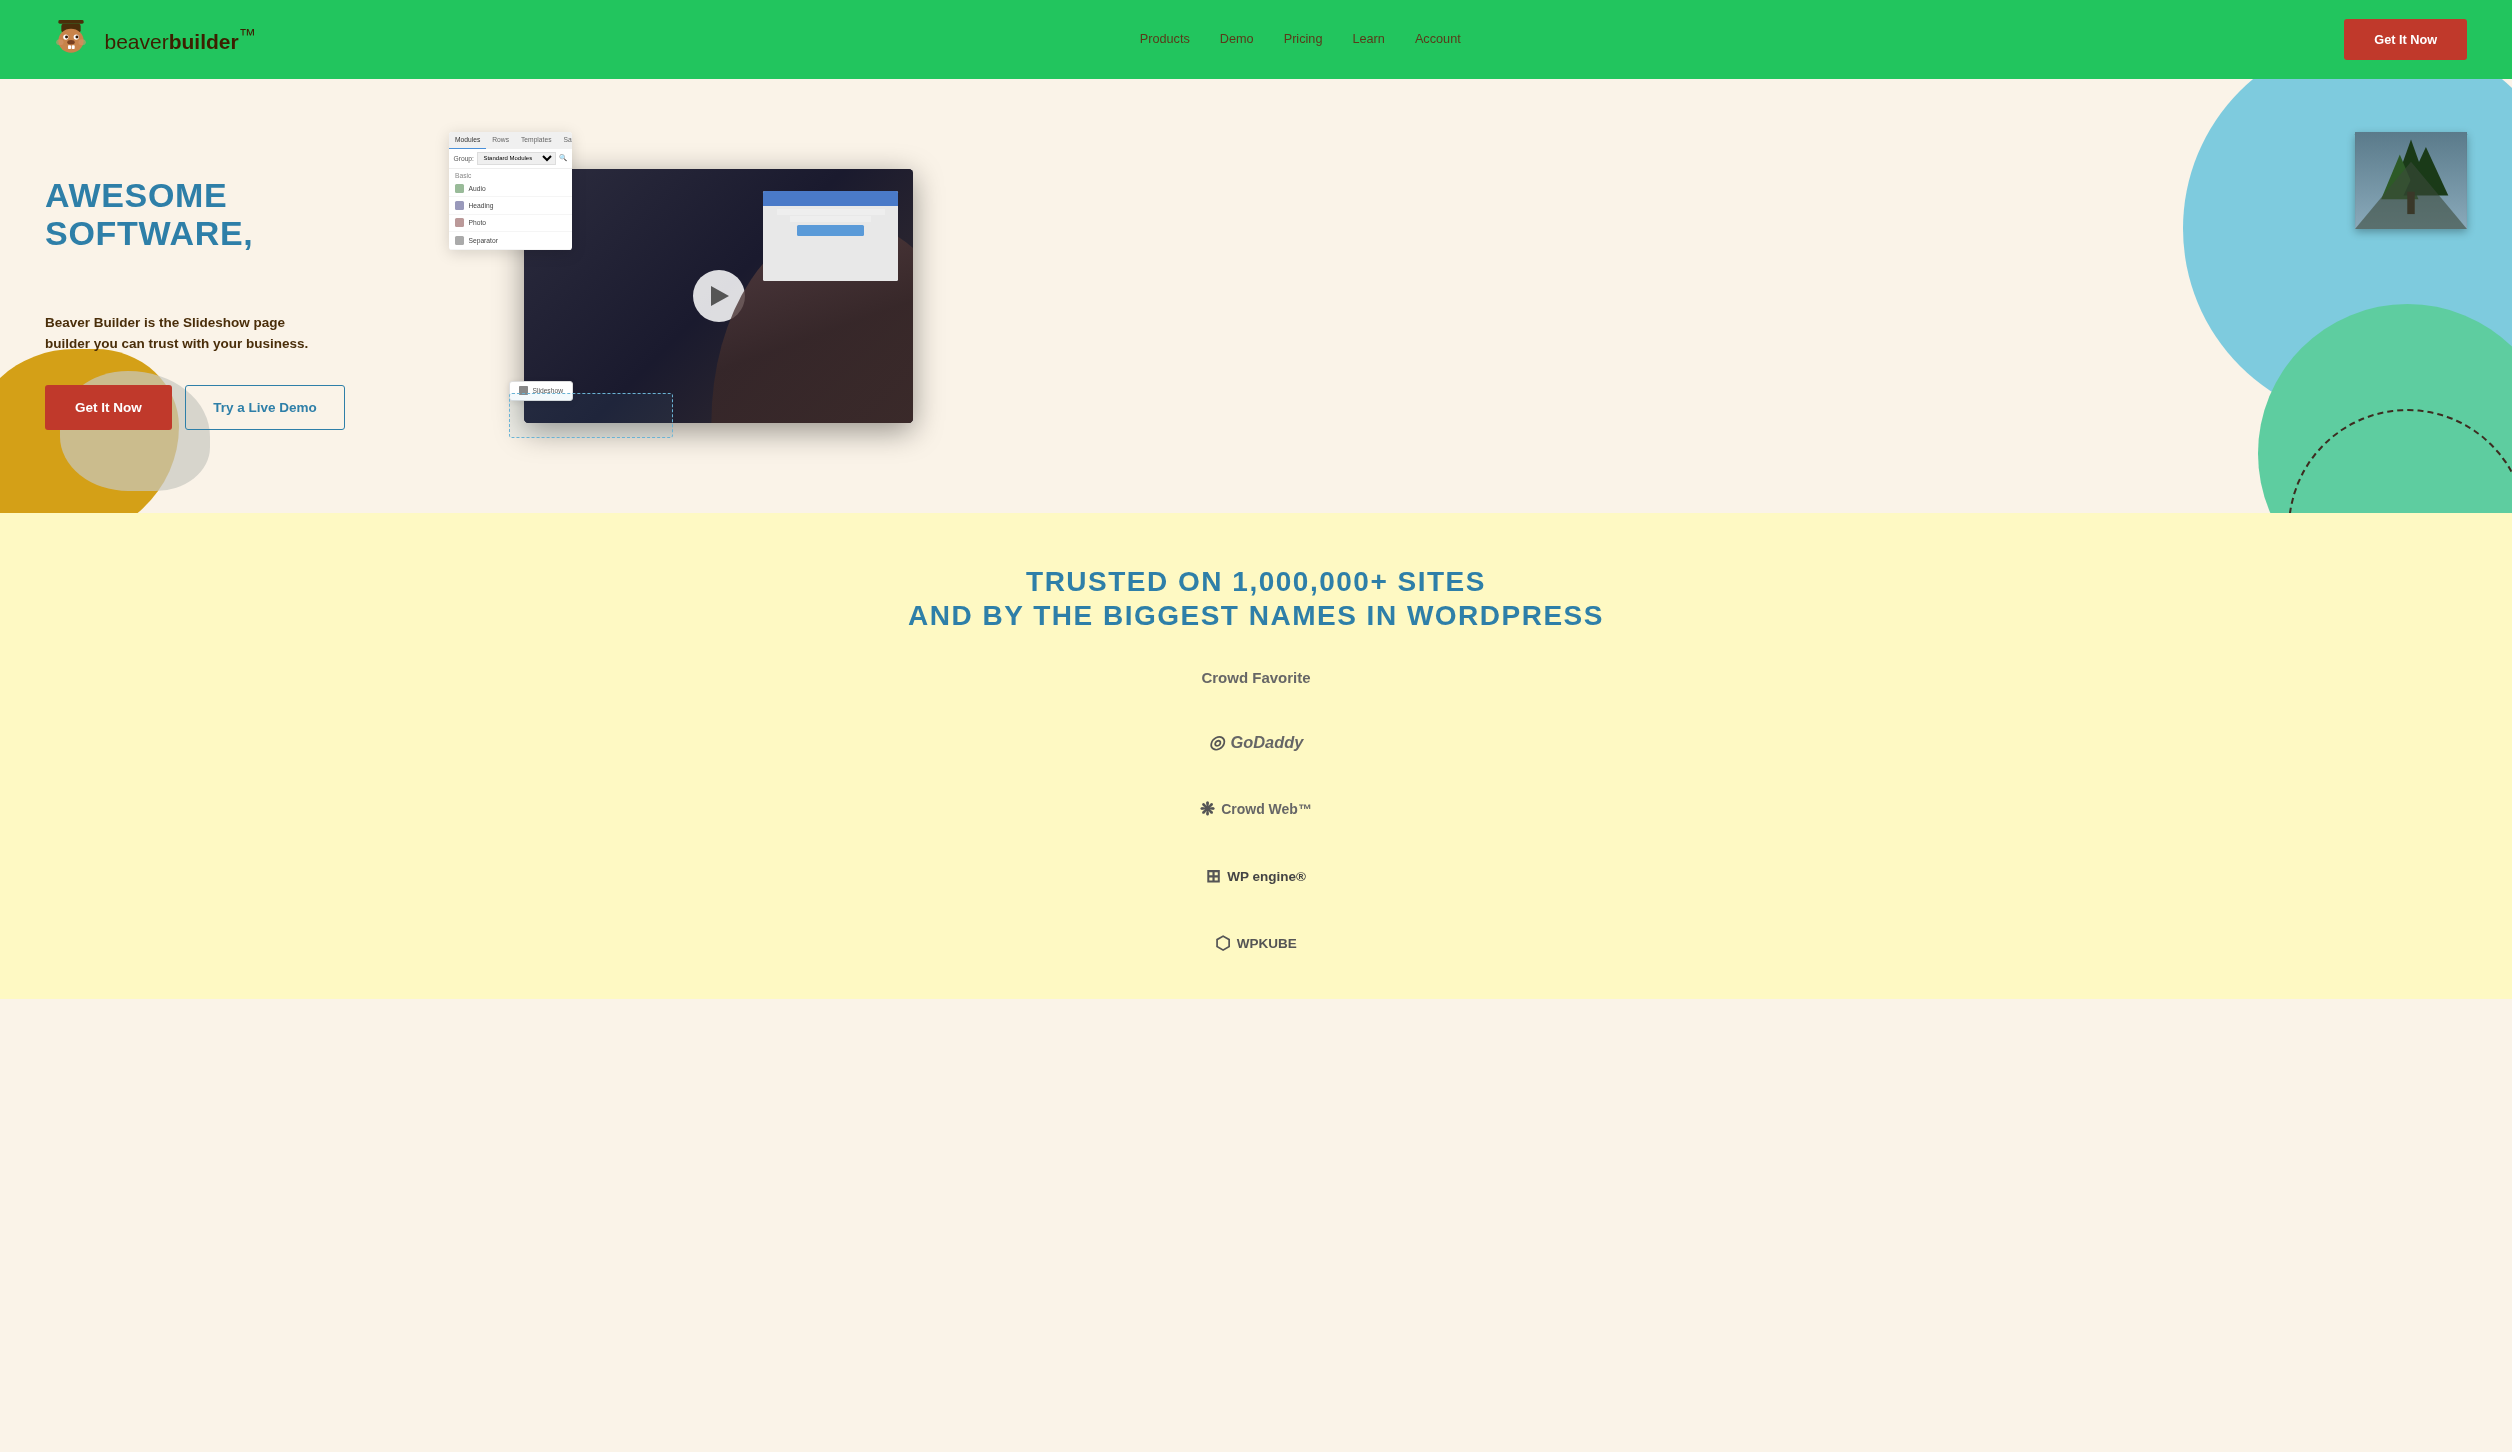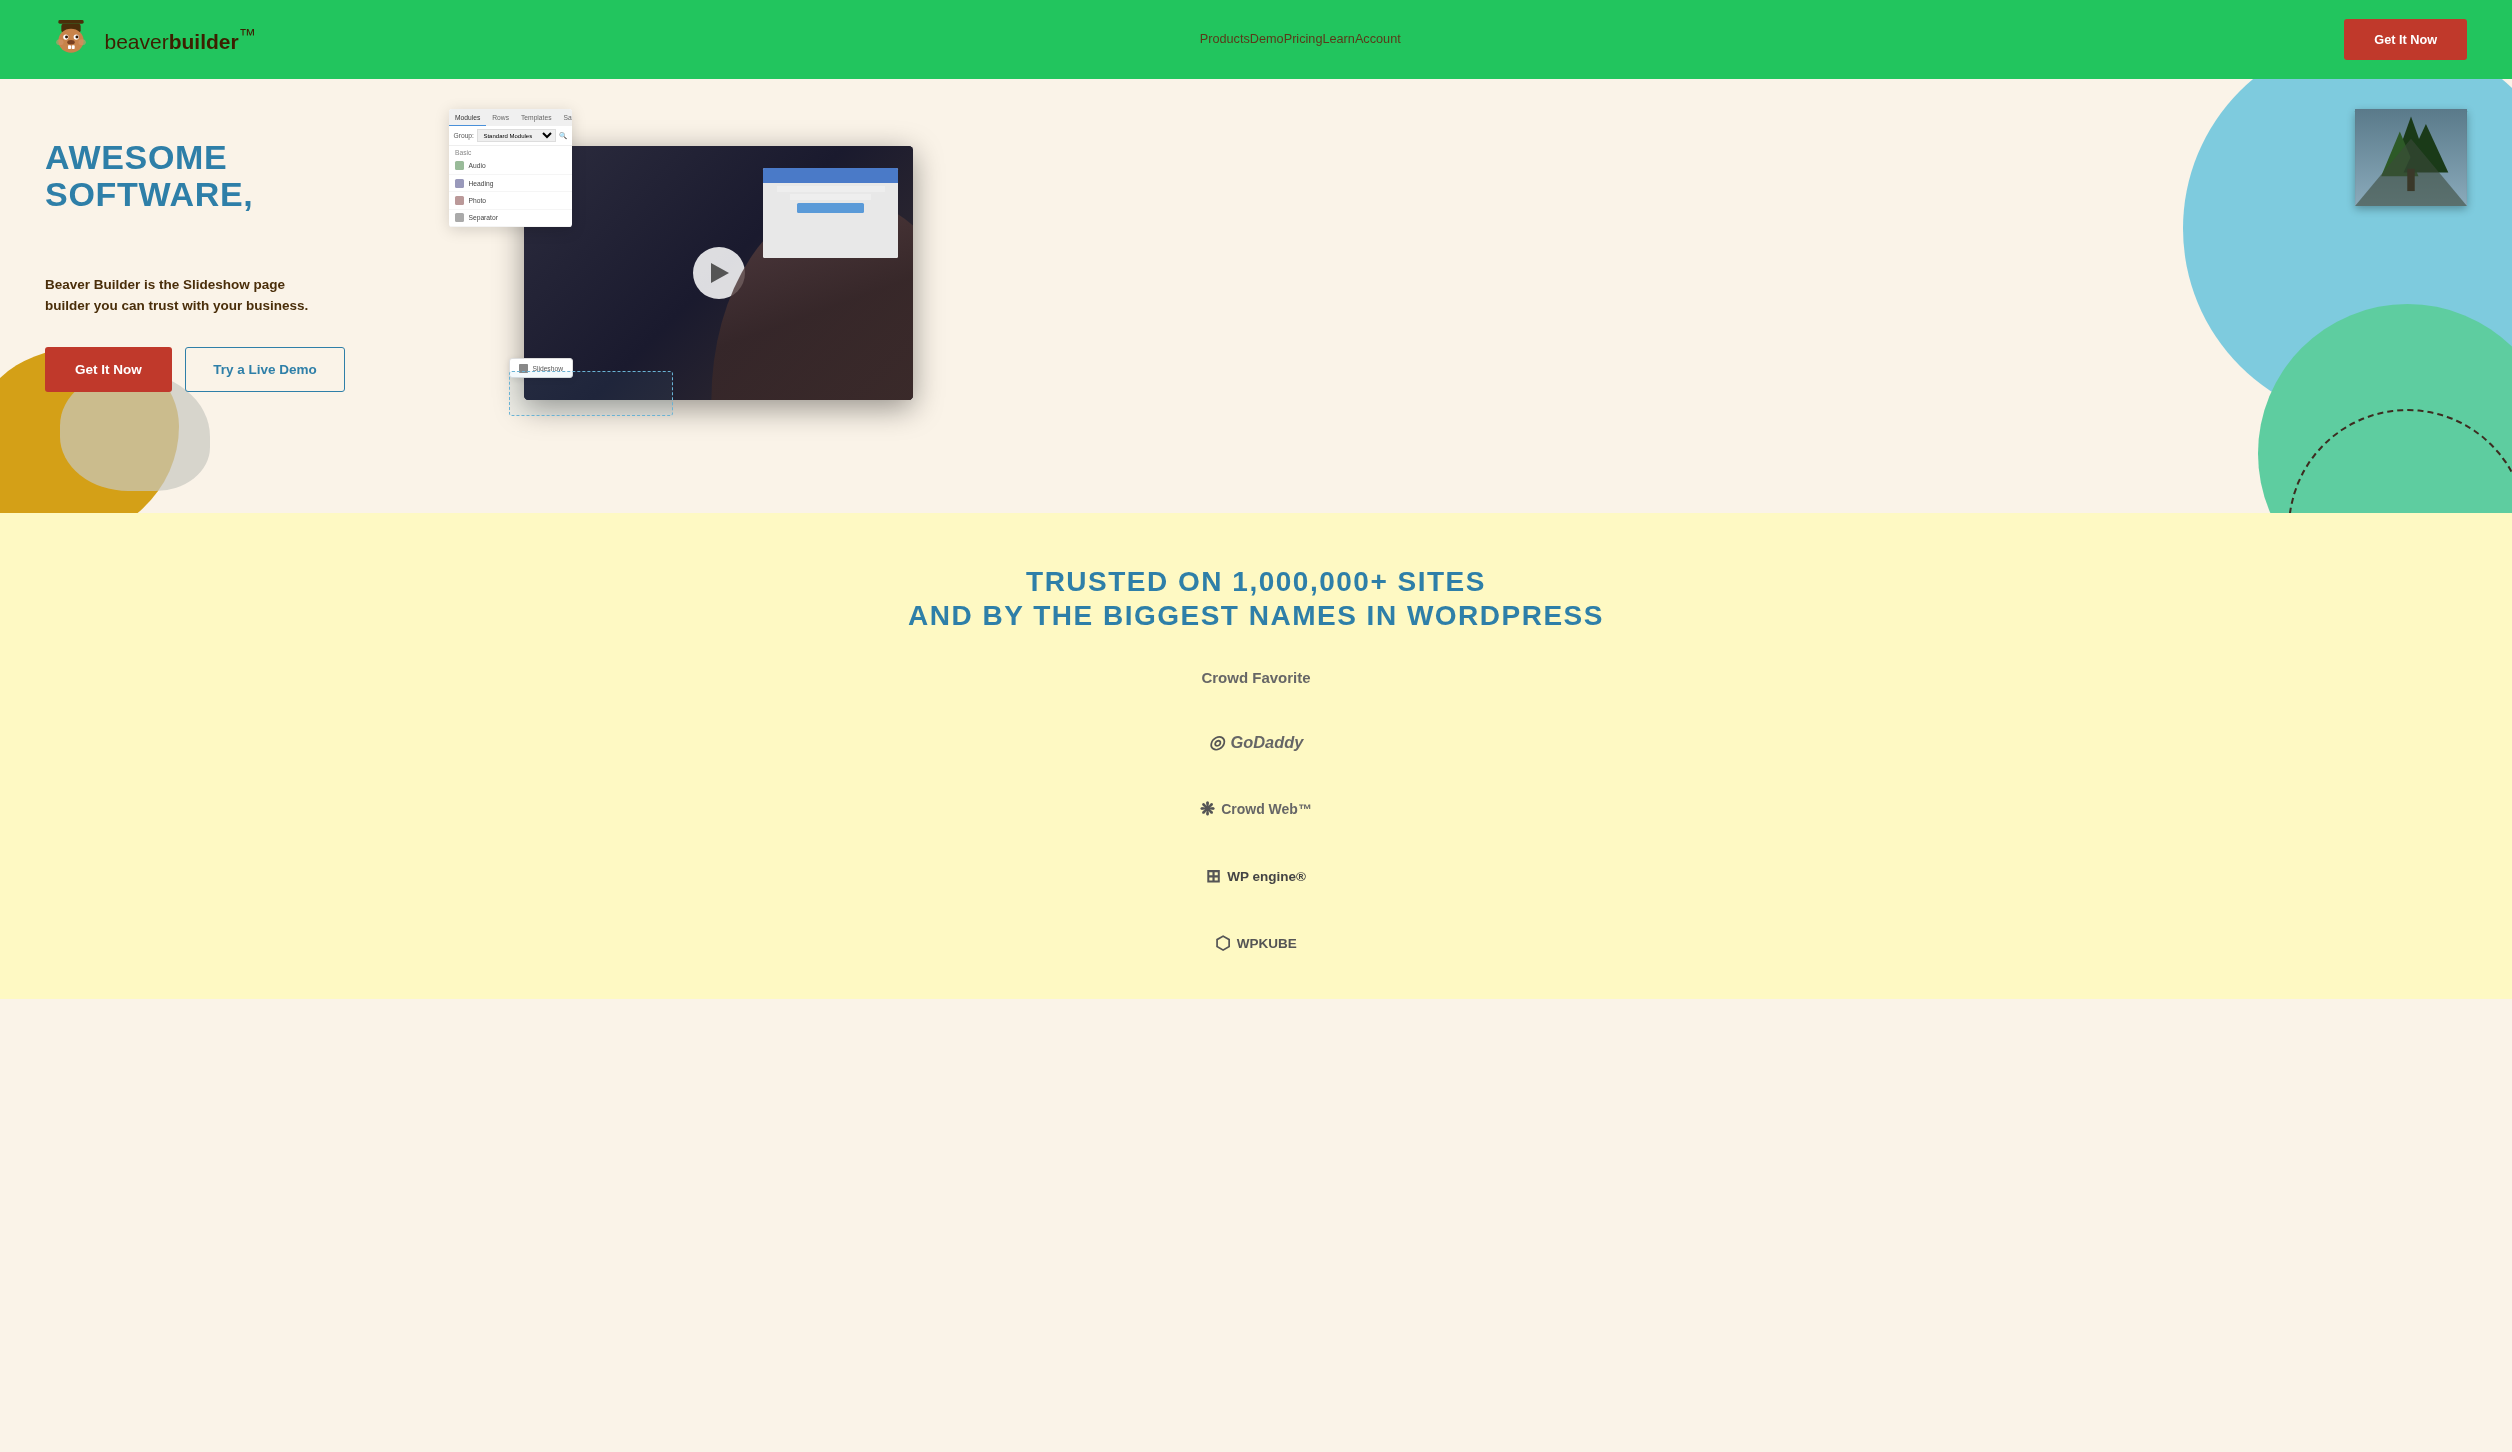--- a/index.html
+++ b/index.html
@@ -31,20 +31,21 @@
     }
     .logo-text {
       font-size: 21px;
       color: #3d1f00;
       font-family: sans-serif;
     }
     .logo-text span.bold { font-weight: 900; }
     .nav-links {
       display: flex;
       align-items: flex-end;
+      gap: 30px;
       list-style: none;
     }
     .nav-links li a {
       text-decoration: none;
       color: #5a3a1a;
       font-size: 12.7px;
       font-family: sans-serif;
       font-weight: 500;
     }
     .btn-get-now-nav {
@@ -55,21 +56,21 @@
       font-size: 12.7px;
       font-weight: bold;
       border-radius: 3px;
       cursor: pointer;
       font-family: sans-serif;
     }
 
     
     .hero {
       display: flex;
-      align-items: flex-start;
+      align-items: center;
       padding: 30px 45px 45px 45px;
       position: relative;
       min-height: 434px;
       overflow: hidden;
     }
 
     
     .bg-circle-blue {
       position: absolute;
       top: -45px;

